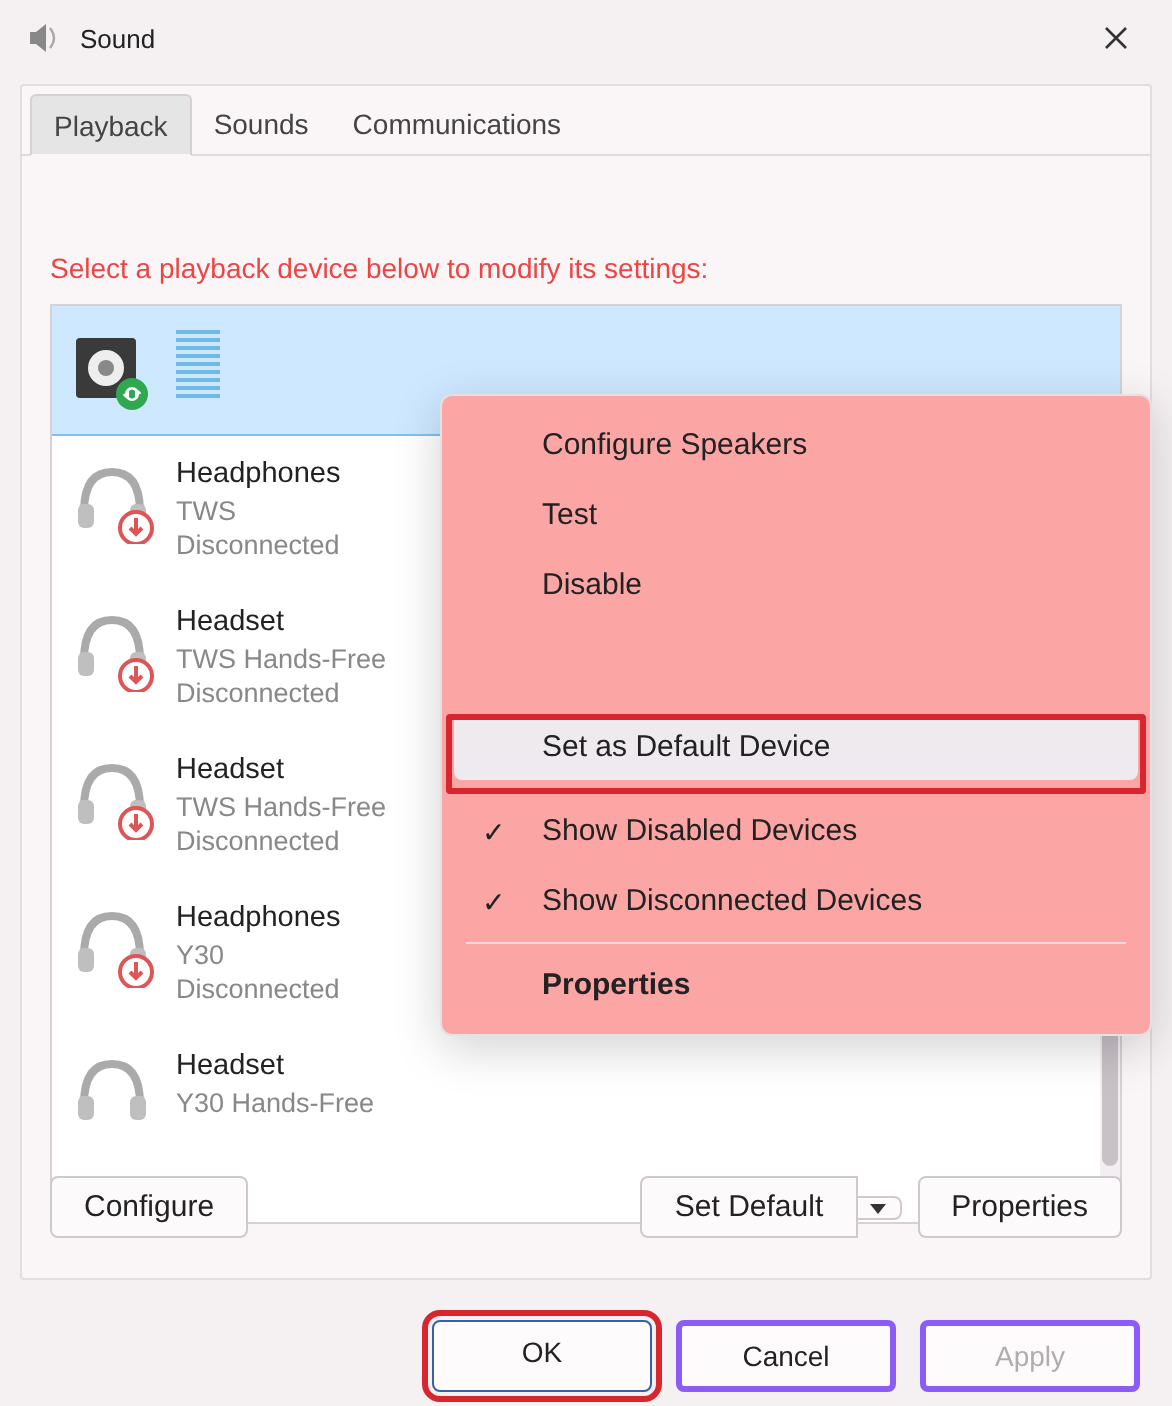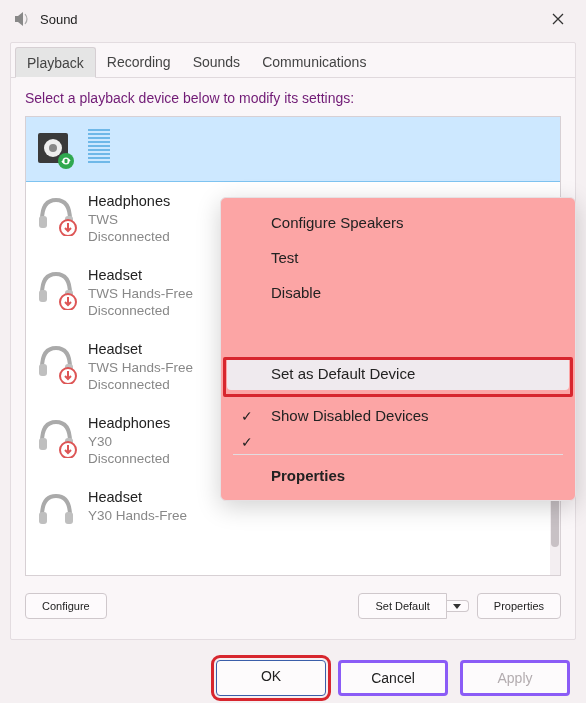--- a/index.html
+++ b/index.html
@@ -66,22 +66,23 @@
     z-index: 2;
   }
   .tab-body {
     border-top: 1px solid #e0d9dd;
     padding: 12px 14px 12px 14px;
     height: 552px;
     position: relative;
   }
   .instr {
     font-size: 14px;
-    color: #701a75;
+    color: #ef4444;
     margin-bottom: 10px;
+    margin-top: 36px;
   }
   .device-list {
     border: 1px solid #d7d0d4;
     background: #fff;
     height: 460px;
     overflow: hidden;
     position: relative;
   }
   .device-list-inner {
     width: 100%;
@@ -154,21 +155,21 @@
     bottom: 10px;
     display: flex;
     gap: 8px;
   }
   .btn-row .spacer { flex: 1; }
   .btn {
     background: #fdfafc;
     border: 1px solid #cfc8cc;
     border-radius: 4px;
     padding: 6px 16px;
-    font-size: 11px;
+    font-size: 15px;
     cursor: pointer;
     color: #222;
   }
   .btn-split {
     display: flex;
     align-items: center;
   }
   .btn-split .btn { border-radius: 4px 0 0 4px; }
   .btn-split .drop {
     border: 1px solid #cfc8cc;
@@ -270,21 +271,20 @@
   <span class="close-x">
     <svg width="12" height="12" viewBox="0 0 12 12">
         <path d="M1 1 L11 11 M11 1 L1 11" stroke="#333" stroke-width="1.3"></path>
       </svg>
   </span>
 </div>
 
 <div class="outer-panel">
   <div class="tabs">
     <div class="tab active">Playback</div>
-    <div class="tab">Recording</div>
     <div class="tab">Sounds</div>
     <div class="tab">Communications</div>
   </div>
 
   <div class="tab-body">
     <div class="instr">Select a playback device below to modify its settings:</div>
 
     <div class="device-list">
       <div class="device-list-inner">
 
@@ -432,16 +432,17 @@
     <div class="cm-item sel">Set as Default Device</div>
     <div class="cm-highlight"></div>
   </div>
   <div class="cm-sep"></div>
   <div class="cm-item">
     <span class="cm-check">✓</span>
     <span>Show Disabled Devices</span>
   </div>
   <div class="cm-item">
     <span class="cm-check">✓</span>
+    <span>Show Disconnected Devices</span>
   </div>
   <div class="cm-sep"></div>
   <div class="cm-item bold">Properties</div>
 </div>
 
 </body></html>

